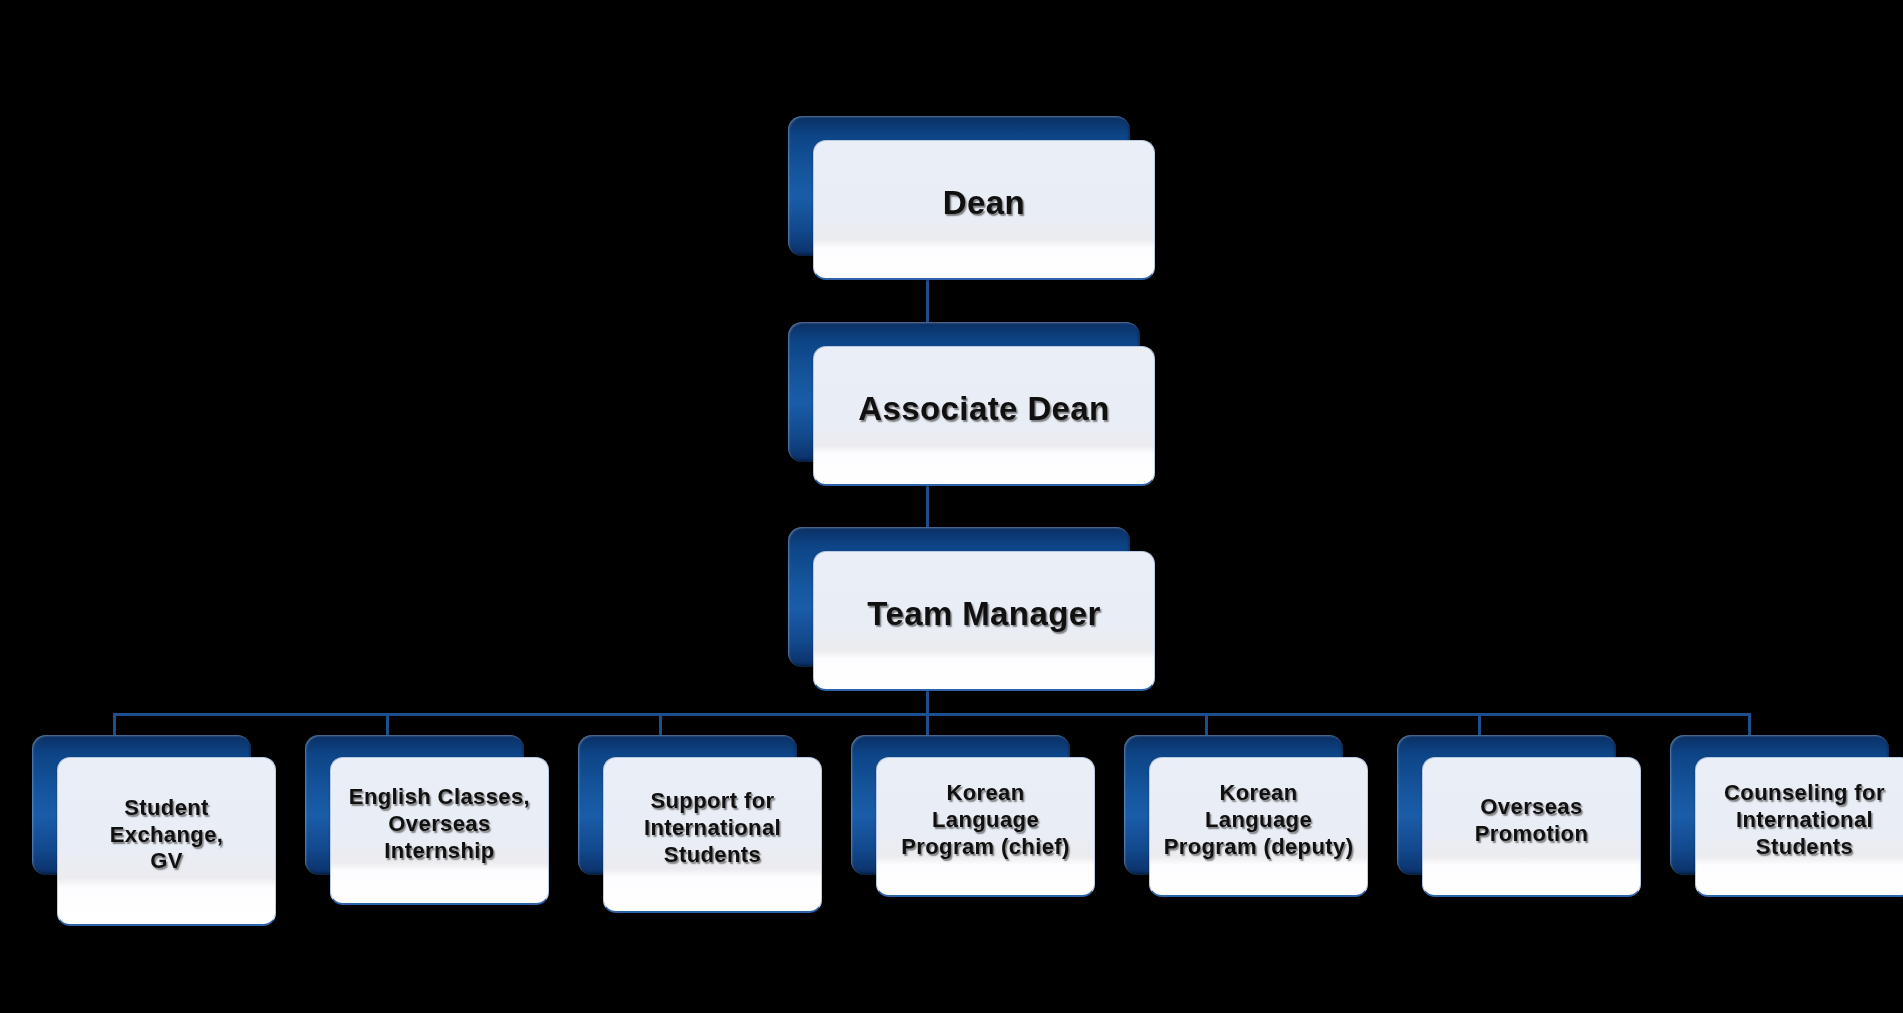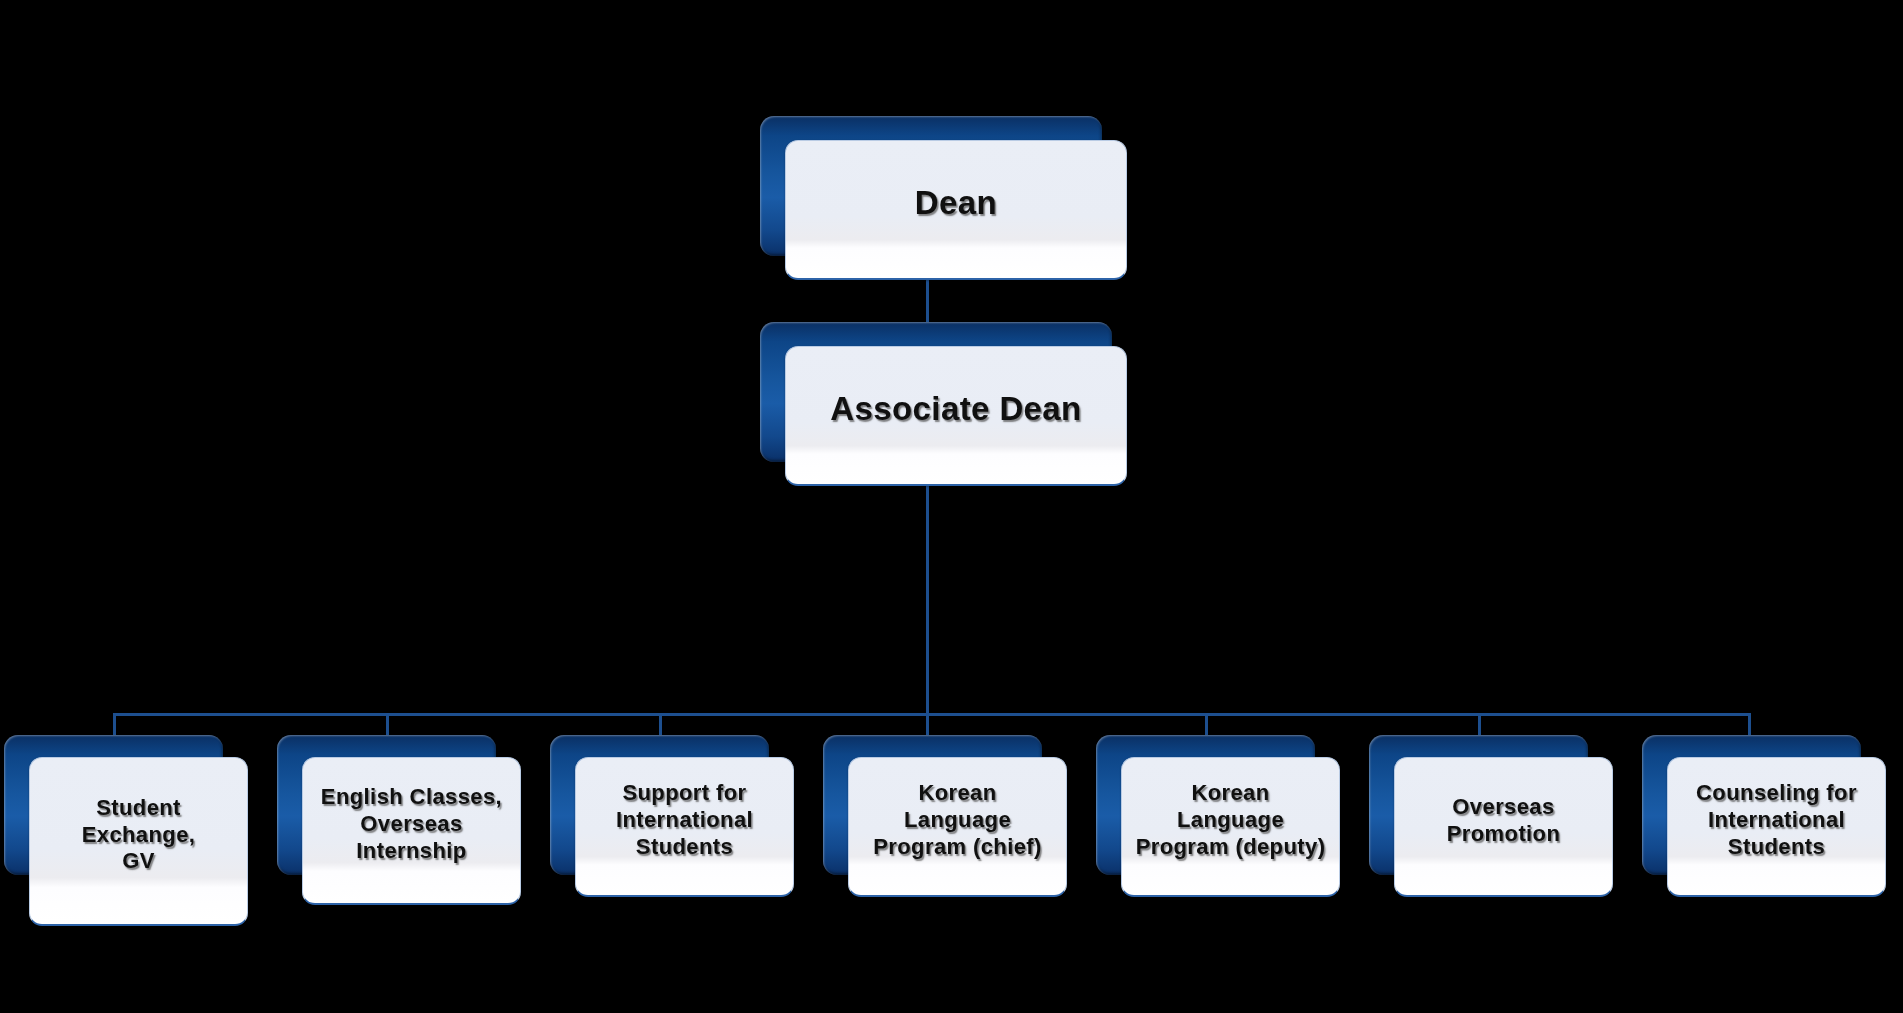--- a/index.html
+++ b/index.html
@@ -7,21 +7,21 @@
        font-family:"Liberation Sans","DejaVu Sans",sans-serif;}
 
   #chart{position:relative;width:1903px;height:1013px;background:#000000;}
 
   
   .conn{position:absolute;background:#1d4f8f;z-index:1;}
   .conn.v{width:3px;}
   .conn.h{height:3px;}
 
   
-  .node{position:absolute;z-index:3;}
+  .node{position:absolute;z-index:3;margin-left:28px;}
 
   .plate{
     position:absolute;left:0;top:0;width:100%;height:100%;
     border-radius:14px;
     background:linear-gradient(180deg,
         #0a2f63 0%,
         #0d4587 14%,
         #16569e 42%,
         #1a5ca8 58%,
         #12488c 82%,
@@ -88,20 +88,26 @@
     </div>
   </div>
 
   <div class="node top" style="left:760px;top:322px;width:342px;height:140px;padding-left:10px;">
     <div class="plate"></div>
     <div class="face" style="left:25px;top:24px;width:342px;height:140px;">
       <div class="label">Associate Dean</div>
     </div>
   </div>
 
+  <div class="node top" style="left:760px;top:527px;width:342px;height:140px;">
+    <div class="plate"></div>
+    <div class="face" style="left:25px;top:24px;width:342px;height:140px;">
+      <div class="label">Team Manager</div>
+    </div>
+  </div>
 
   <div class="node leaf" style="left:4px;top:735px;width:219px;height:140px;">
     <div class="plate"></div>
     <div class="face" style="left:25px;top:22px;width:219px;height:169px;">
       <div class="label">Student
 Exchange,
 GV</div>
     </div>
   </div>
 
@@ -109,21 +115,21 @@
     <div class="plate"></div>
     <div class="face" style="left:25px;top:22px;width:219px;height:148px;">
       <div class="label">English Classes,
 Overseas
 Internship</div>
     </div>
   </div>
 
   <div class="node leaf" style="left:550px;top:735px;width:219px;height:140px;">
     <div class="plate"></div>
-    <div class="face" style="left:25px;top:22px;width:219px;height:140px;align-items:center;">
+    <div class="face" style="left:25px;top:22px;width:219px;height:156px;align-items:center;">
       <div class="label">Support for
 International
 Students</div>
     </div>
   </div>
 
   <div class="node leaf" style="left:823px;top:735px;width:219px;height:140px;">
     <div class="plate"></div>
     <div class="face" style="left:25px;top:22px;width:219px;height:140px;">
       <div class="label">Korean

